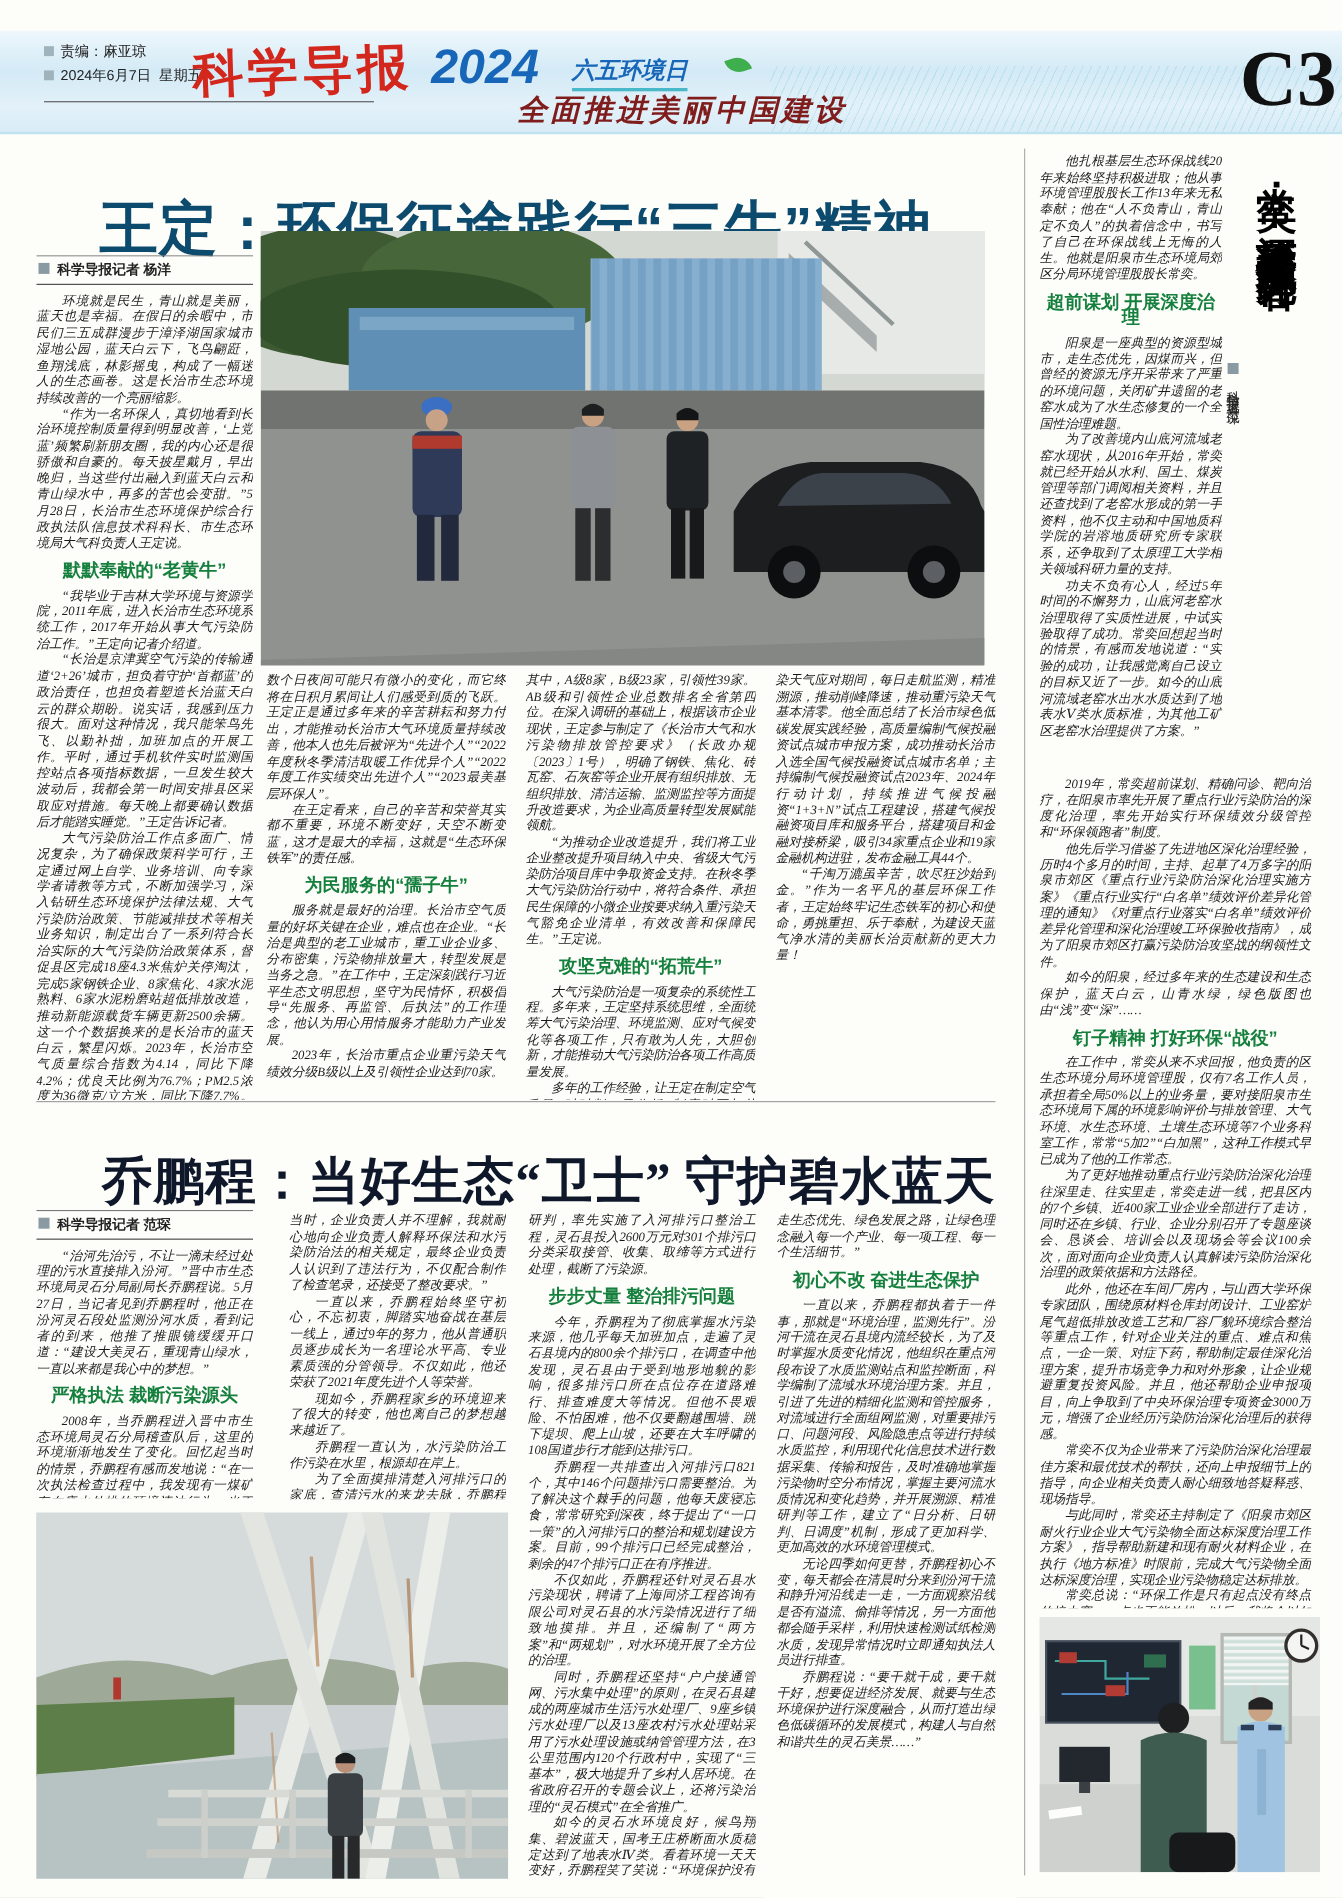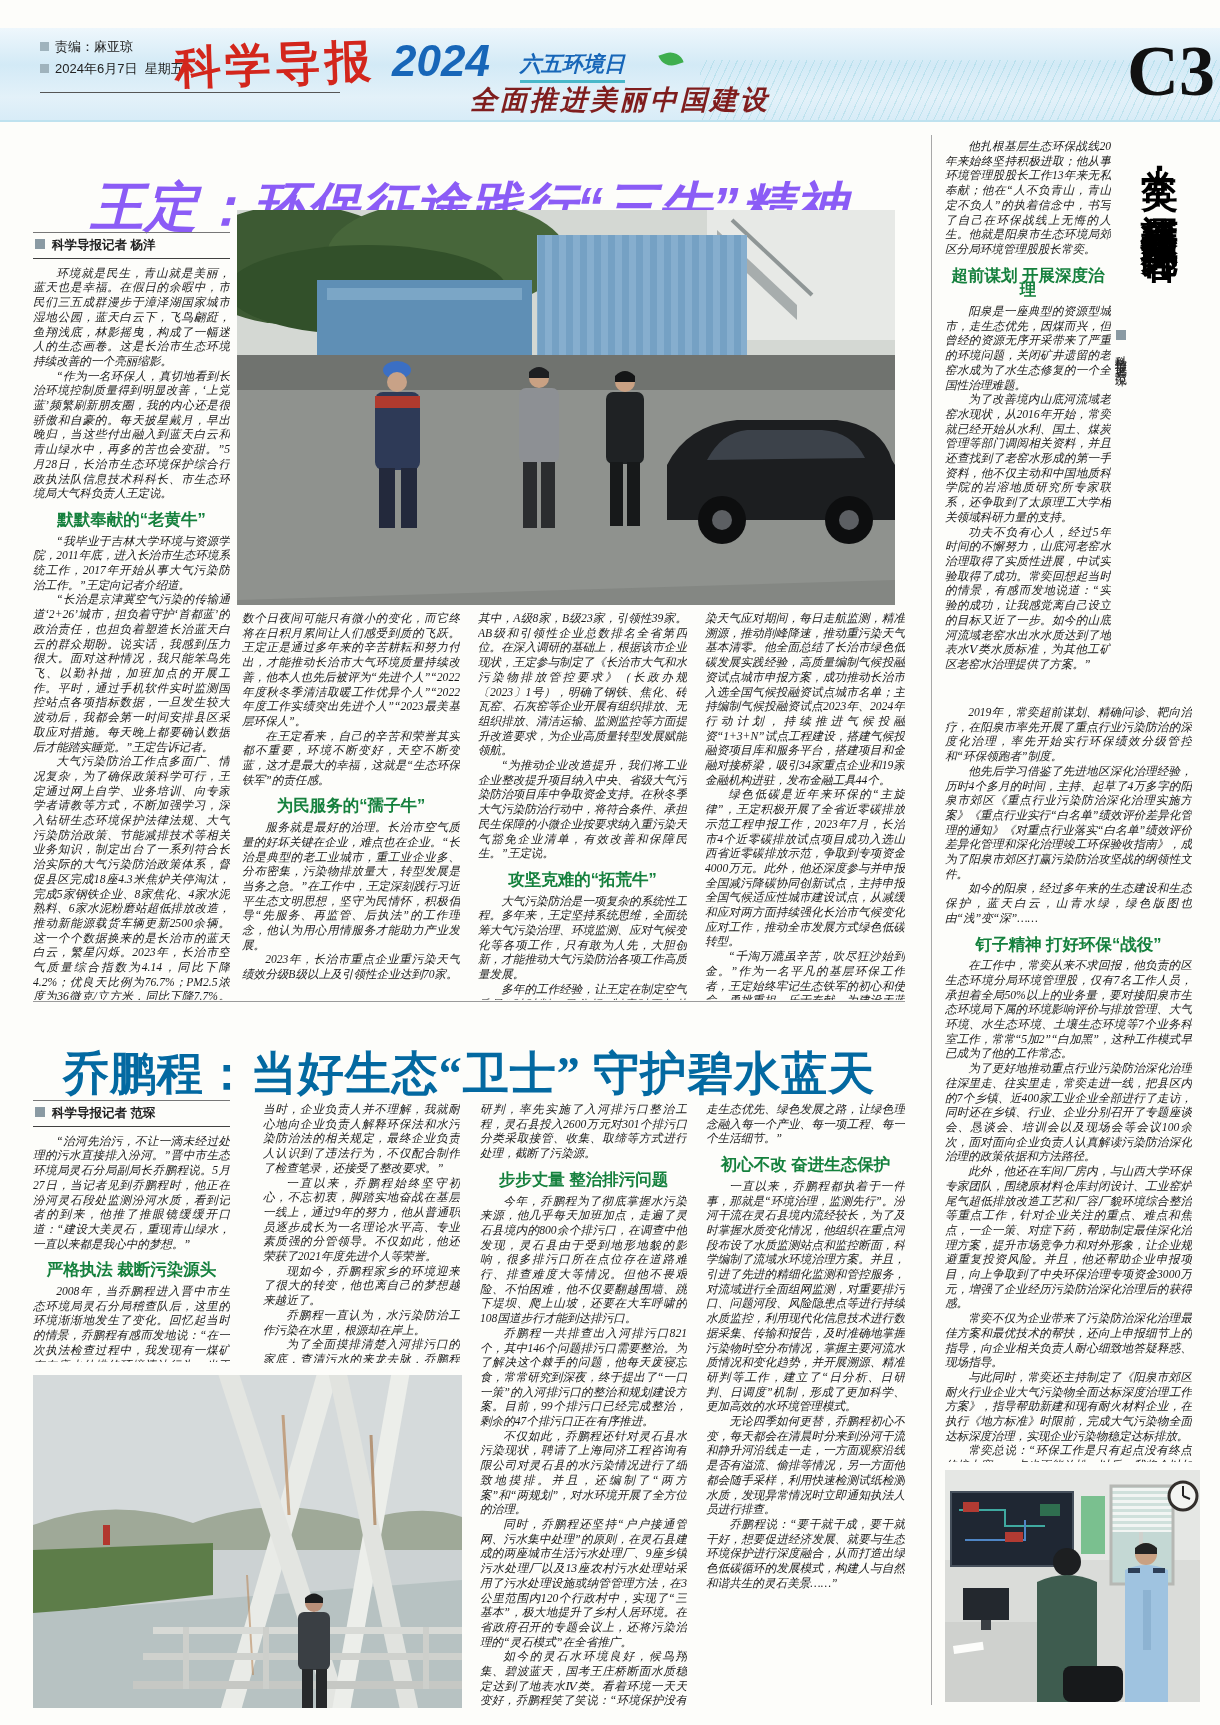--- a/index.html
+++ b/index.html
@@ -23,23 +23,23 @@
   .bevent{position:absolute;left:520px;top:50px;font-family:"Liberation Sans","DejaVu Sans",sans-serif;
         font-style:italic;font-weight:bold;font-size:21px;color:#1766b8;border-bottom:3px solid #49b8c9;padding-bottom:2px;}
   .leaf{position:absolute;left:660px;top:52px;width:22px;height:14px;background:#3fae4e;
         border-radius:0 14px 0 14px;transform:rotate(-18deg);}
   .slogan{position:absolute;left:470px;top:82px;font-family:"Liberation Sans","DejaVu Sans",sans-serif;
         font-style:italic;font-weight:bold;font-size:27px;color:#7f1d1d;letter-spacing:3px;}
   .pageno{position:absolute;left:1127px;top:30px;font-size:72px;font-weight:bold;color:#111;
         font-family:"Liberation Serif","DejaVu Serif",serif;}
   
   .headline1{position:absolute;left:33px;top:136px;width:872px;text-align:center;
-        font-family:"Liberation Sans","DejaVu Sans",sans-serif;font-weight:bold;font-size:53px;color:#8b5cf6;letter-spacing:1px;font-style:italic;}
-  .headline2{position:absolute;left:33px;top:1012px;width:872px;text-align:center;
-        font-family:"Liberation Serif","DejaVu Serif",serif;font-weight:bold;font-size:46px;color:#0369a1;letter-spacing:1px;}
+        font-family:"Liberation Sans","DejaVu Sans",sans-serif;font-weight:bold;font-size:53px;color:#0c4a6e;letter-spacing:1px;}
+  .headline2{position:absolute;left:33px;top:1012px;width:872px;text-align:right;
+        font-family:"Liberation Serif","DejaVu Serif",serif;font-weight:bold;font-size:46px;color:#0f172a;letter-spacing:1px;}
   
   .col{position:absolute;overflow:hidden;font-size:11.6px;line-height:14.7px;color:#191919;
         text-align:justify;}
   .col-p{margin:0;text-indent:2em;font-style:italic;}
   .col-p.pc{text-indent:0;}
   .col-h{font-family:"Liberation Sans","DejaVu Sans",sans-serif;font-weight:bold;font-size:16.5px;
         color:#15803d;margin:10px 0 8px;text-indent:0;text-align:center;}
   .byline{font-family:"Liberation Sans","DejaVu Sans",sans-serif;font-size:12.5px;font-weight:bold;color:#222;
         border-top:1px solid #777;border-bottom:1px solid #404040;padding:5px 0 5px 2px;margin-bottom:8px;text-align:left;}
   .byline .sq{display:inline-block;width:10px;height:10px;background:#8a9aa3;margin-right:7px;}
@@ -160,21 +160,20 @@
         <p class="col-p pc">其中，A级8家，B级23家，引领性39家。AB级和引领性企业总数排名全省第四位。在深入调研的基础上，根据该市企业现状，王定参与制定了《长治市大气和水污染物排放管控要求》（长政办规〔2023〕1号），明确了钢铁、焦化、砖瓦窑、石灰窑等企业开展有组织排放、无组织排放、清洁运输、监测监控等方面提升改造要求，为企业高质量转型发展赋能领航。</p>
         <p class="col-p">“为推动企业改造提升，我们将工业企业整改提升项目纳入中央、省级大气污染防治项目库中争取资金支持。在秋冬季大气污染防治行动中，将符合条件、承担民生保障的小微企业按要求纳入重污染天气豁免企业清单，有效改善和保障民生。”王定说。</p>
         <h3 class="col-h">攻坚克难的“拓荒牛”</h3>
         <p class="col-p">大气污染防治是一项复杂的系统性工程。多年来，王定坚持系统思维，全面统筹大气污染治理、环境监测、应对气候变化等各项工作，只有敢为人先，大胆创新，才能推动大气污染防治各项工作高质量发展。</p>
         <p class="col-p">多年的工作经验，让王定在制定空气质量“时时判、日分析”制度时更加从容。在重污</p>
       </div>
   </div>
   <div class="col" style="left:705px;top:612px;width:200px;height:388px;">
     <div>
         <p class="col-p pc">染天气应对期间，每日走航监测，精准溯源，推动削峰降速，推动重污染天气基本清零。他全面总结了长治市绿色低碳发展实践经验，高质量编制气候投融资试点城市申报方案，成功推动长治市入选全国气候投融资试点城市名单；主持编制气候投融资试点2023年、2024年行动计划，持续推进气候投融资“1+3+N”试点工程建设，搭建气候投融资项目库和服务平台，搭建项目和金融对接桥梁，吸引34家重点企业和19家金融机构进驻，发布金融工具44个。</p>
-        <p class="col-p">绿色低碳是近年来环保的“主旋律”，王定积极开展了全省近零碳排放示范工程申报工作，2023年7月，长治市4个近零碳排放试点项目成功入选山西省近零碳排放示范，争取到专项资金4000万元。此外，他还深度参与并申报全国减污降碳协同创新试点，主持申报全国气候适应性城市建设试点，从减缓和应对两方面持续强化长治市气候变化应对工作，推动全市发展方式绿色低碳转型。</p>
         <p class="col-p">“千淘万漉虽辛苦，吹尽狂沙始到金。”作为一名平凡的基层环保工作者，王定始终牢记生态铁军的初心和使命，勇挑重担、乐于奉献，为建设天蓝气净水清的美丽长治贡献新的更大力量！</p>
       </div>
   </div>
 
   <div class="divider"></div>
   <div class="vrule"></div>
 
   <h1 class="headline2">乔鹏程：当好生态“卫士” 守护碧水蓝天</h1>
 
   <div class="col" style="left:33px;top:1100px;width:197px;height:262px;">

